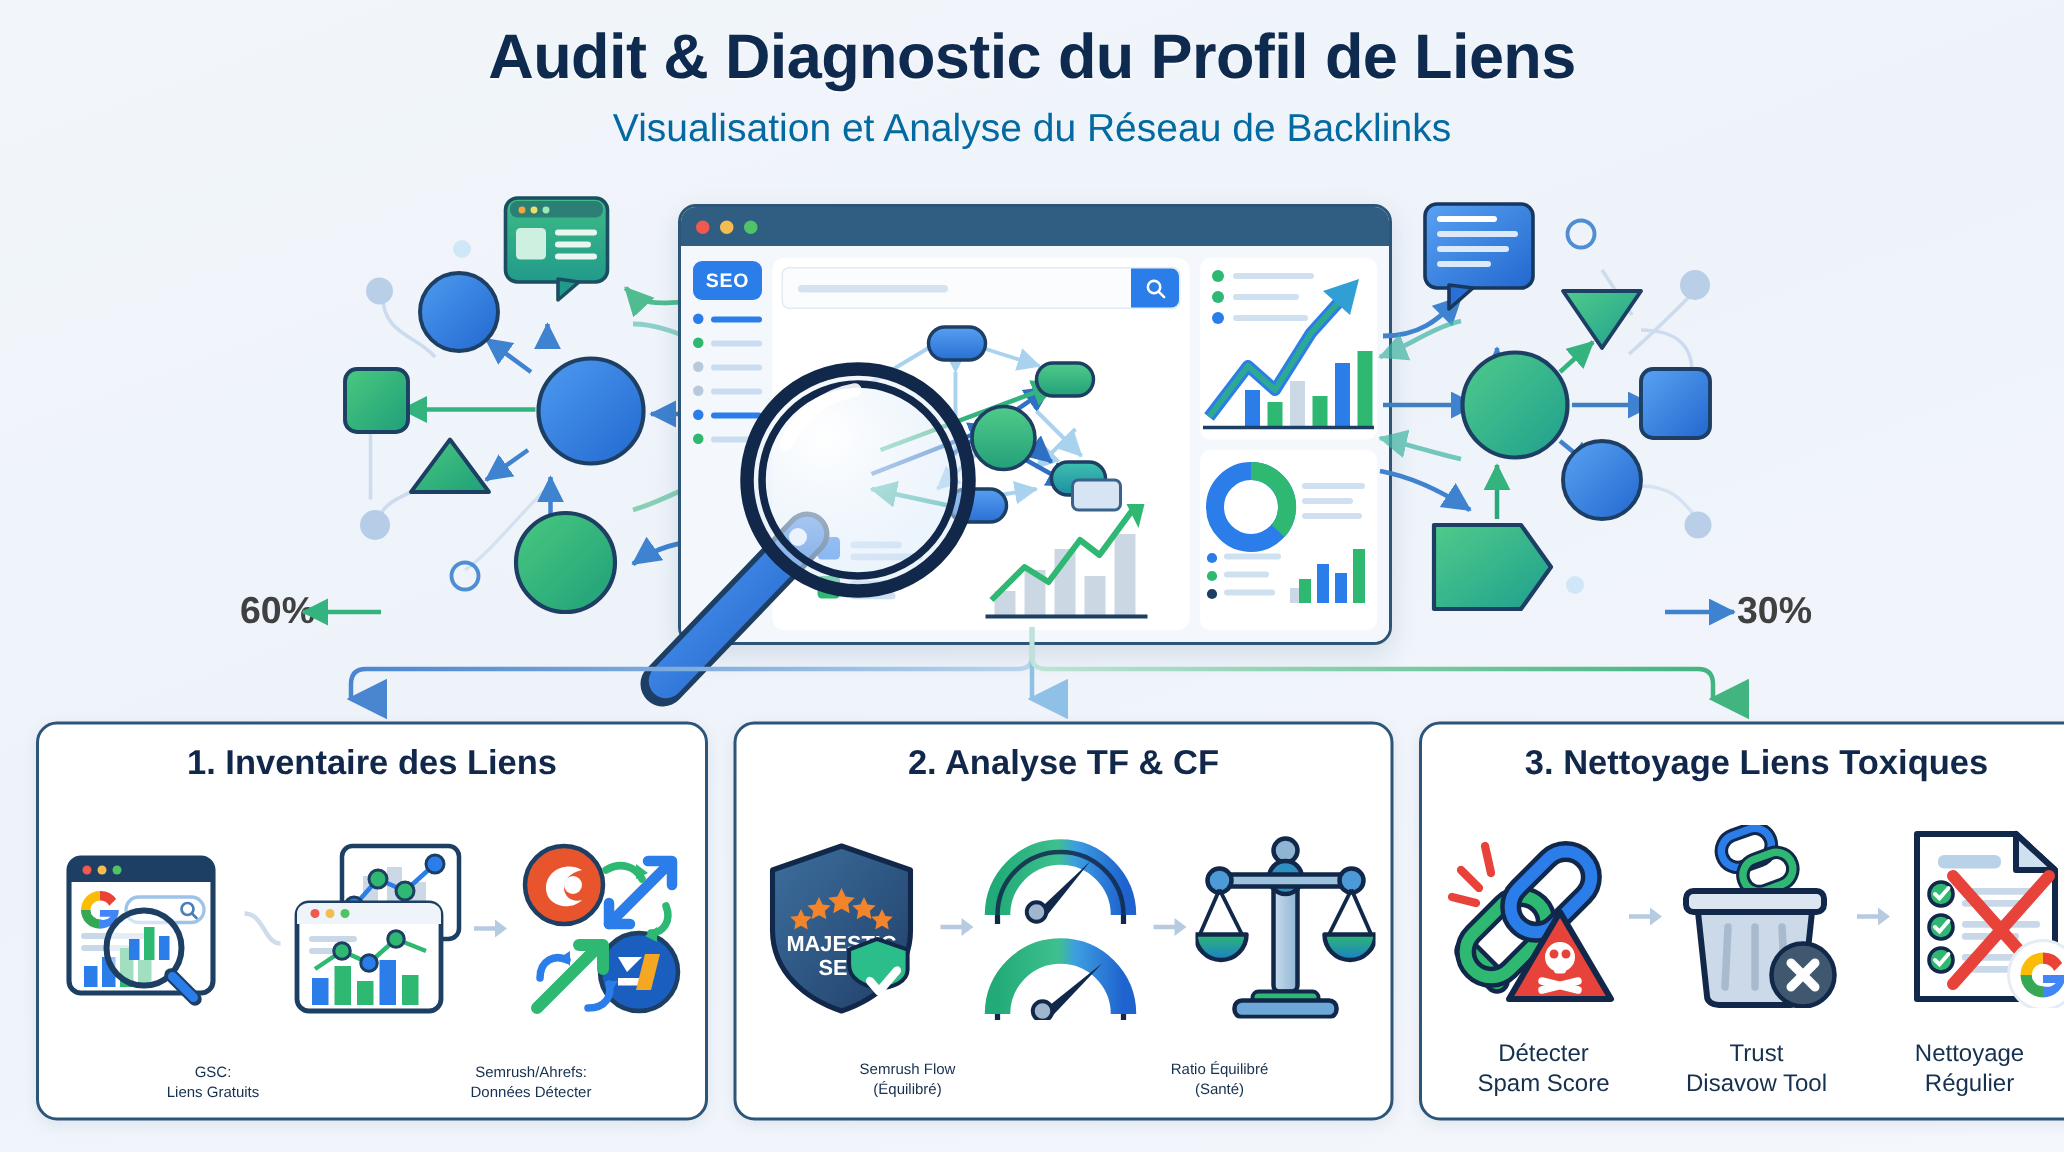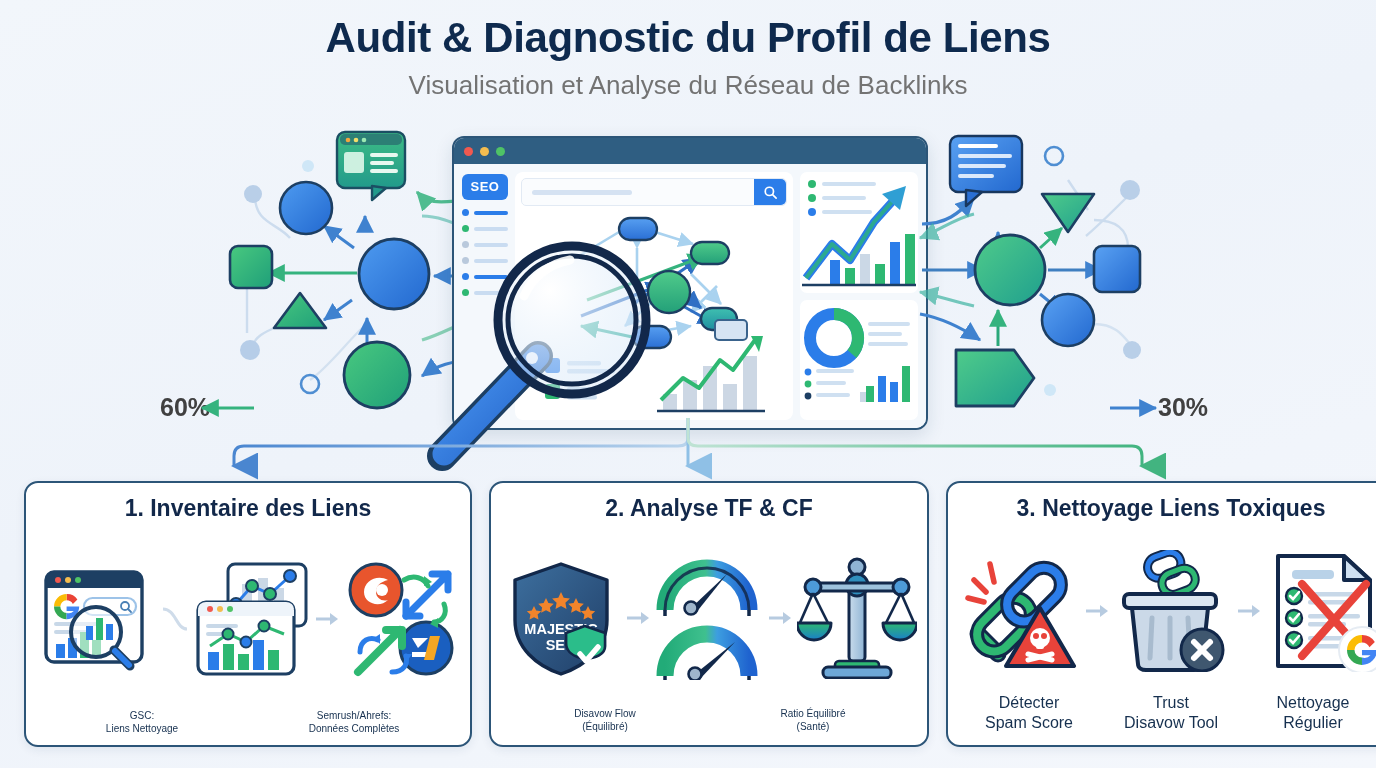--- a/index.html
+++ b/index.html
@@ -35,21 +35,21 @@
     font-weight: bold;
     letter-spacing: -0.4px;
     color: #0f2murky;
     color: #0e2a4e;
     margin: 0;
     text-shadow: 0 1px 0 rgba(255,255,255,.6);
   }
   .subtitle {
     font-size: 26px;
     font-weight: 400;
-    color: #737373;
+    color: #0369a1;
     margin: 8px 0 0 0;
   }
 
   
   .hero {
     position: absolute;
     top: 128px;
     left: 0;
     width: 1376px;
     height: 300px;
@@ -704,25 +704,25 @@
             <path d="M60,20 C70,14 80,18 84,26" stroke="#2eb872" stroke-width="5" fill="none" stroke-linecap="round"></path>
             <path d="M80,16 L88,22 L80,26 z" fill="#2eb872"></path>
             <path d="M100,44 C104,54 98,62 90,62" stroke="#2eb872" stroke-width="5" fill="none" stroke-linecap="round"></path>
             <path d="M94,58 L86,64 L94,68 z" fill="#2eb872"></path>
           </svg>
         </div>
       </div>
       <div class="card-labels">
         <div class="card-label">
           <div>GSC:</div>
-          <div>Liens Nettoyage</div>
+          <div>Liens Gratuits</div>
         </div>
         <div class="card-label">
           <div>Semrush/Ahrefs:</div>
-          <div>Données Complètes</div>
+          <div>Données Détecter</div>
         </div>
       </div>
     </div>
 
     <div class="card card2">
       <div class="card-title">2. Analyse TF &amp; CF</div>
       <div class="card-icons">
 
         <div class="icon-slot">
           <svg width="120" height="120" viewBox="0 0 120 120">
@@ -811,21 +811,21 @@
             <line x1="104" y1="36" x2="118" y2="68" stroke="#12284a" stroke-width="2.6"></line>
             <path d="M0,66 L34,66 A17,17 0 0,1 0,66 z" fill="url(#panG)" stroke="#12284a" stroke-width="3" stroke-linejoin="round"></path>
             <path d="M86,66 L120,66 A17,17 0 0,1 86,66 z" fill="url(#panG)" stroke="#12284a" stroke-width="3" stroke-linejoin="round"></path>
             <rect x="38" y="104" width="44" height="9" rx="4" fill="#2eb872" stroke="#12284a" stroke-width="2.6"></rect>
             <rect x="26" y="110" width="68" height="11" rx="5" fill="#6da8d8" stroke="#12284a" stroke-width="3"></rect>
           </svg>
         </div>
       </div>
       <div class="card-labels">
         <div class="card-label">
-          <div>Disavow Flow</div>
+          <div>Semrush Flow</div>
           <div>(Équilibré)</div>
         </div>
         <div class="card-label">
           <div>Ratio Équilibré</div>
           <div>(Santé)</div>
         </div>
       </div>
     </div>
 
     <div class="card card3">

